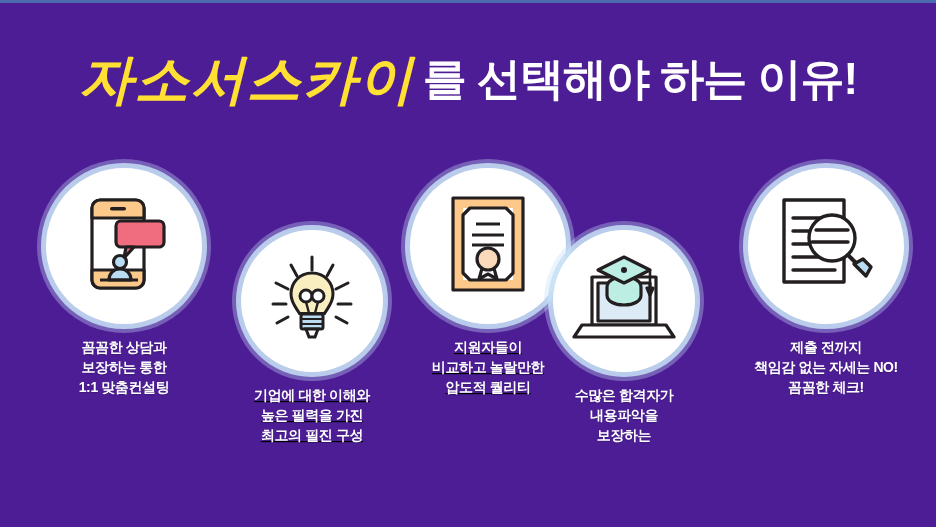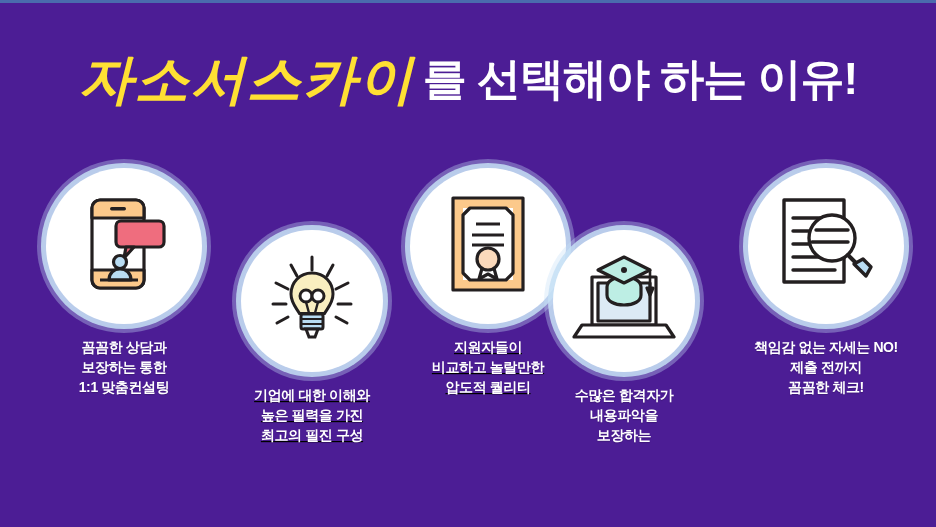--- a/index.html
+++ b/index.html
@@ -225,19 +225,19 @@
             <circle cx="56" cy="44" r="23" fill="#ffffff"></circle>
             <line x1="40" y1="36" x2="72" y2="36"></line>
             <line x1="36" y1="48" x2="72" y2="48"></line>
             <line x1="72" y1="61" x2="82" y2="71" stroke-width="4"></line>
             <path d="M78 70l9-5 8 8-5 9z" fill="#b9dcf2"></path>
           </g>
         </svg>
       </span>
     </div>
     <div class="caption">
+      <div>제출 전까지</div>
       <div>책임감 없는 자세는 NO!</div>
-      <div>제출 전까지</div>
       <div>꼼꼼한 체크!</div>
     </div>
   </div>
 
 </div>
 
 </body></html>

